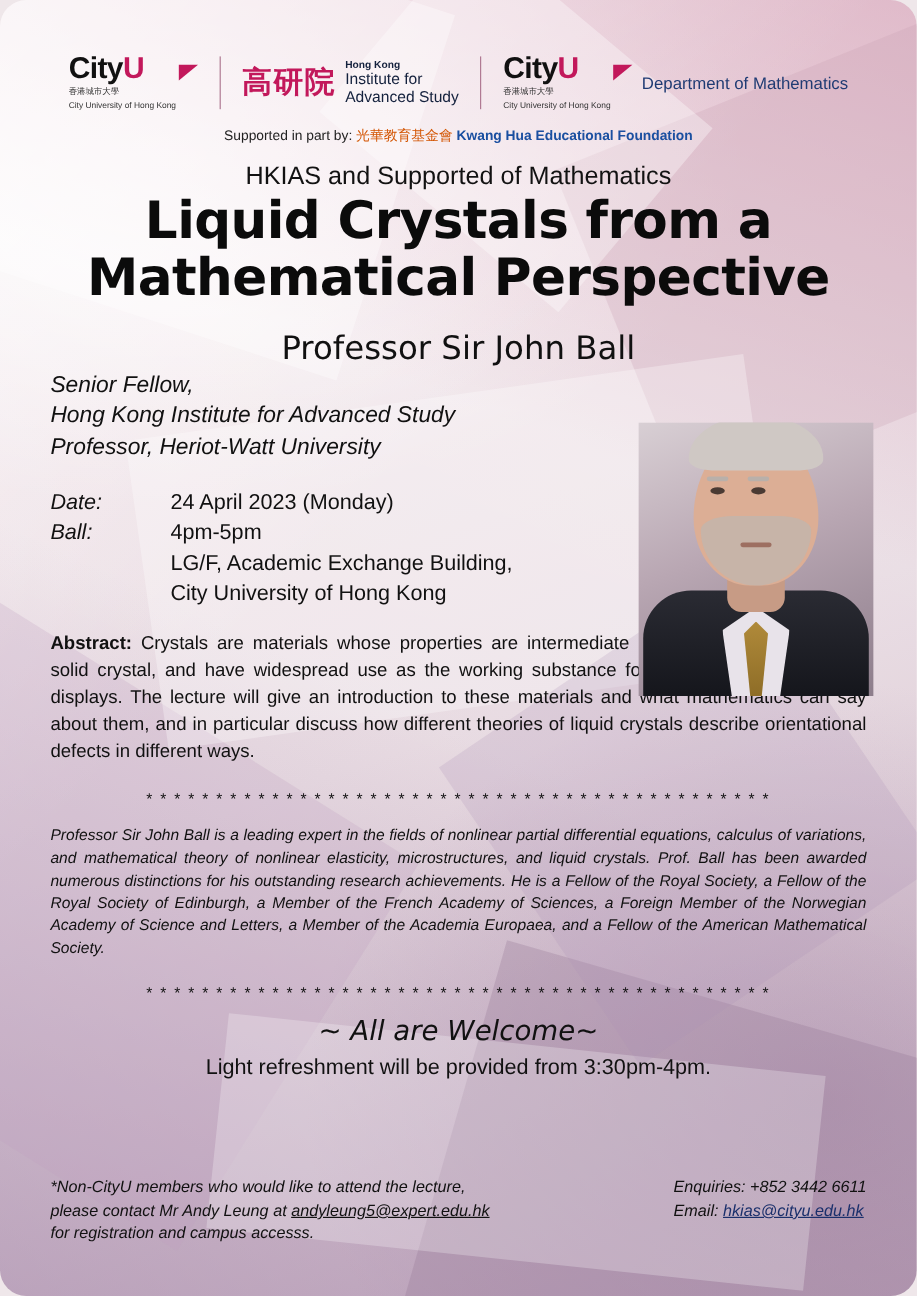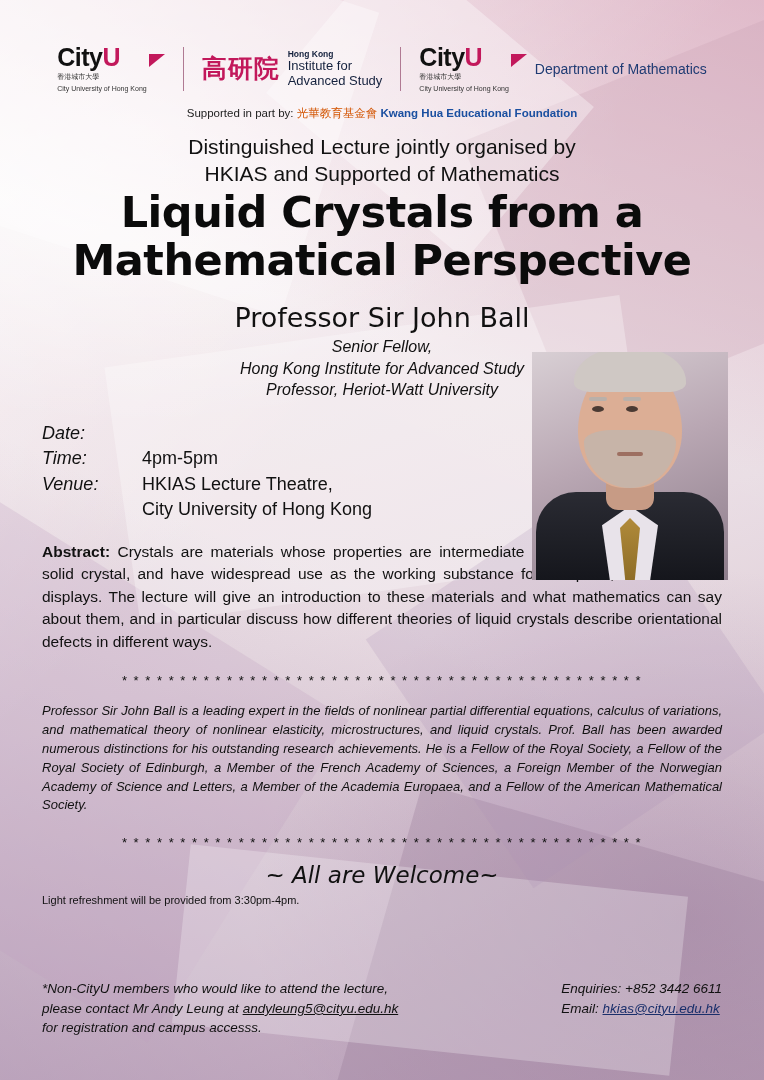--- a/index.html
+++ b/index.html
@@ -18,20 +18,21 @@
     width: 764px;
     height: 1080px;
     overflow: hidden;
     background:
       linear-gradient(135deg, rgba(255,255,255,0.55) 0%, rgba(255,255,255,0) 40%),
       linear-gradient(200deg, rgba(210,150,175,0.55) 0%, rgba(255,255,255,0.1) 35%, rgba(255,255,255,0.0) 60%),
       linear-gradient(25deg, rgba(150,120,160,0.45) 0%, rgba(255,255,255,0) 45%),
       radial-gradient(ellipse 700px 420px at 18% 12%, rgba(255,255,255,0.85) 0%, rgba(255,255,255,0) 70%),
       radial-gradient(ellipse 620px 500px at 90% 85%, rgba(168,140,170,0.55) 0%, rgba(255,255,255,0) 70%),
       linear-gradient(160deg, #f6eff1 0%, #efe3e8 30%, #e8dbe2 55%, #d9c6d2 80%, #cdb6c6 100%);
+    border-radius: 22px;
   }
   
   .shard {
     position: absolute;
     pointer-events: none;
   }
   .s1 { top:-60px; left:-80px; width:420px; height:320px; background:rgba(255,255,255,0.35); transform:rotate(18deg); }
   .s2 { top:60px; right:-120px; width:380px; height:300px; background:rgba(200,160,180,0.28); transform:rotate(-22deg); }
   .s3 { bottom:120px; left:-140px; width:420px; height:380px; background:rgba(190,160,190,0.25); transform:rotate(32deg); }
   .s4 { bottom:-120px; right:-60px; width:460px; height:360px; background:rgba(150,120,150,0.30); transform:rotate(16deg); }
@@ -135,23 +136,22 @@
   }
   .speaker {
     text-align: center;
     font-size: 27px;
     color: #111;
     margin-top: 18px;
     font-weight: normal;
     font-family: "DejaVu Sans", sans-serif;
   }
   .speaker-role {
-    text-align: center;
     font-style: italic;
-    font-size: 16px;
+    font-size: 19px;
     color: #111;
     line-height: 1.35;
     margin-top: 3px;
   }
 
   
   .details {
     margin-top: 20px;
     font-size: 18px;
     color: #111;
@@ -191,22 +191,22 @@
   }
   .welcome {
     text-align: center;
     font-style: italic;
     font-size: 23px;
     color: #111;
     margin-top: 12px;
     font-family: "DejaVu Sans", sans-serif;
   }
   .refresh {
-    text-align: left;
-    font-size: 11px;
+    text-align: center;
+    font-size: 18px;
     color: #111;
     margin-top: 6px;
   }
 
   
   .footer {
     position: absolute;
     left: 42px;
     right: 42px;
     bottom: 42px;
@@ -385,48 +385,45 @@
       </div>
     </div>
 
     <div class="supported">
       <span>Supported in part by:</span>
       <span class="org-zh">光華教育基金會</span>
       <span class="org-en">Kwang Hua Educational Foundation</span>
     </div>
 
     <div class="lecture-line">
-      <div>Distinguished Lecture jointly organised by</div>
       <div>HKIAS and Supported of Mathematics</div>
     </div>
 
     <div class="title">
       <div>Liquid Crystals from a</div>
       <div>Mathematical Perspective</div>
     </div>
 
     <div class="speaker">Professor Sir John Ball</div>
     <div class="speaker-role">
       <div>Senior Fellow,</div>
       <div>Hong Kong Institute for Advanced Study</div>
       <div>Professor, Heriot-Watt University</div>
     </div>
 
     <div class="details">
       <div class="det-row">
         <div class="det-label">Date:</div>
+        <div class="det-val">24 April 2023 (Monday)</div>
       </div>
       <div class="det-row">
-        <div class="det-label">Time:</div>
+        <div class="det-label">Ball:</div>
         <div class="det-val">4pm-5pm</div>
       </div>
-      <div class="det-row">
-        <div class="det-label">Venue:</div>
-        <div class="det-val">HKIAS Lecture Theatre,</div>
-      </div>
+      <div class="det-cont">LG/F, Academic Exchange Building,</div>
       <div class="det-cont">City University of Hong Kong</div>
     </div>
 
     <div class="abstract">
       <b>Abstract:</b><span> Crystals are materials whose properties are intermediate between normal fluids and solid crystal, and have widespread use as the working substance for computer, TV and watch displays. The lecture will give an introduction to these materials and what mathematics can say about them, and in particular discuss how different theories of liquid crystals describe orientational defects in different ways.</span>
     </div>
 
     <div class="stars">* * * * * * * * * * * * * * * * * * * * * * * * * * * * * * * * * * * * * * * * * * * * *</div>
 
     <div class="bio">Professor Sir John Ball is a leading expert in the fields of nonlinear partial differential equations, calculus of variations, and mathematical theory of nonlinear elasticity, microstructures, and liquid crystals. Prof. Ball has been awarded numerous distinctions for his outstanding research achievements. He is a Fellow of the Royal Society, a Fellow of the Royal Society of Edinburgh, a Member of the French Academy of Sciences, a Foreign Member of the Norwegian Academy of Science and Letters, a Member of the Academia Europaea, and a Fellow of the American Mathematical Society.</div>
@@ -434,21 +431,21 @@
     <div class="stars">* * * * * * * * * * * * * * * * * * * * * * * * * * * * * * * * * * * * * * * * * * * * *</div>
 
     <div class="welcome">~ All are Welcome~</div>
     <div class="refresh">Light refreshment will be provided from 3:30pm-4pm.</div>
   </div>
 
   <div class="footer">
     <div class="left">
       <div>*Non-CityU members who would like to attend the lecture,</div>
       <div>
-        <span>please contact Mr Andy Leung at </span><span class="link">andyleung5@cityu.edu.hk</span>
+        <span>please contact Mr Andy Leung at </span><span class="link">andyleung5@expert.edu.hk</span>
       </div>
       <div>for registration and campus accesss.</div>
     </div>
     <div class="right">
       <div>Enquiries: +852 3442 6611</div>
       <div>
         <span>Email: </span><span class="link">hkias@cityu.edu.hk</span>
       </div>
     </div>
   </div>

